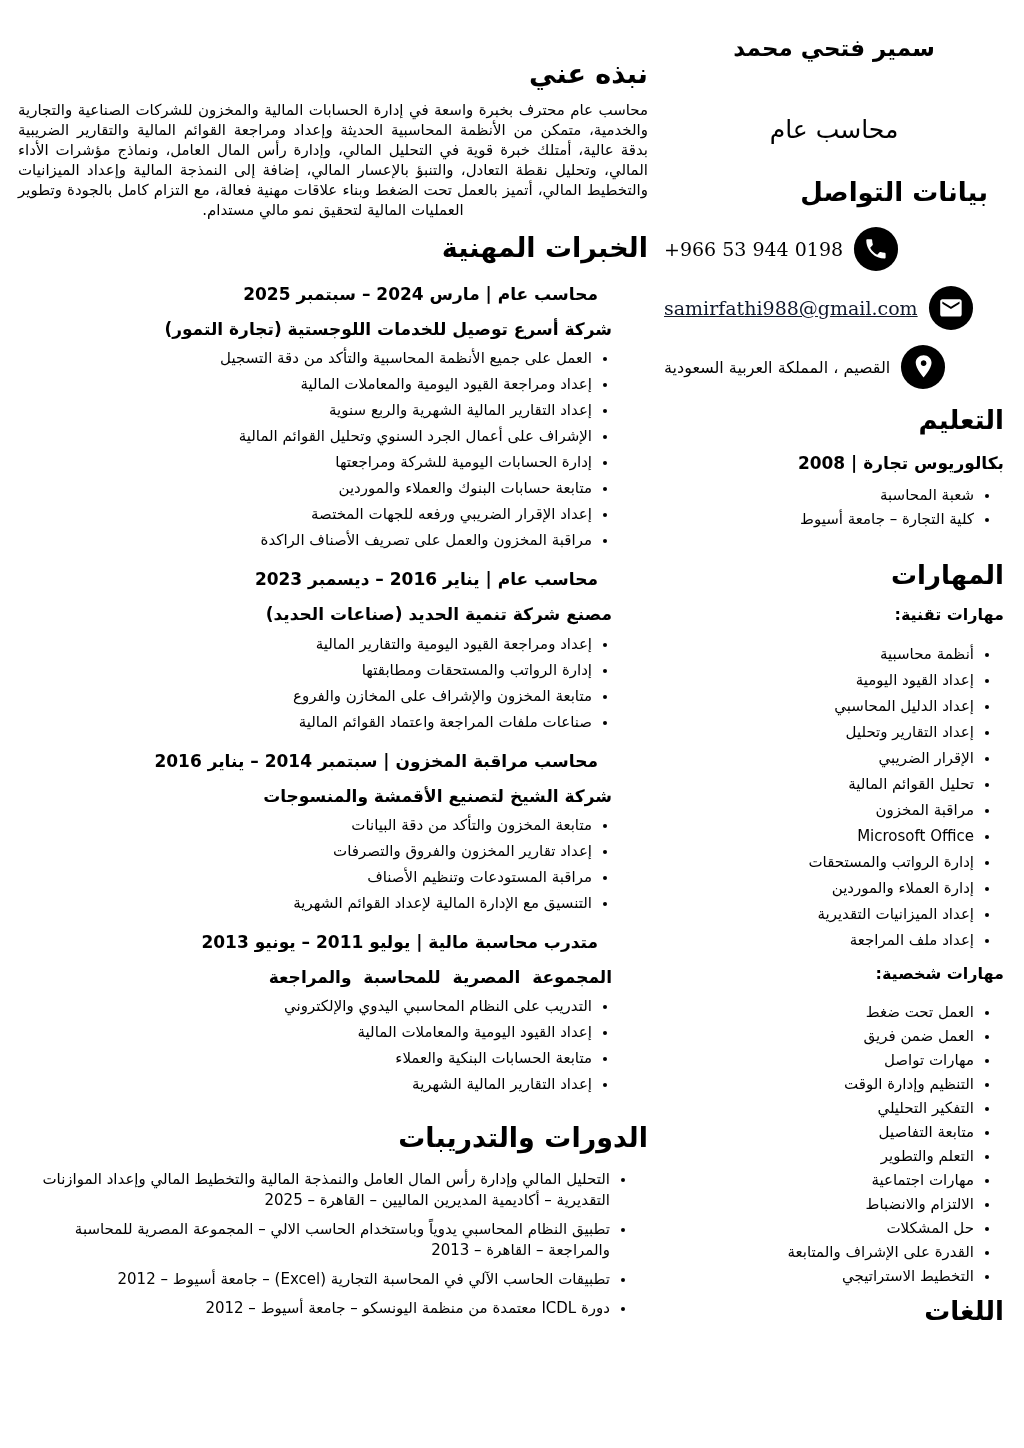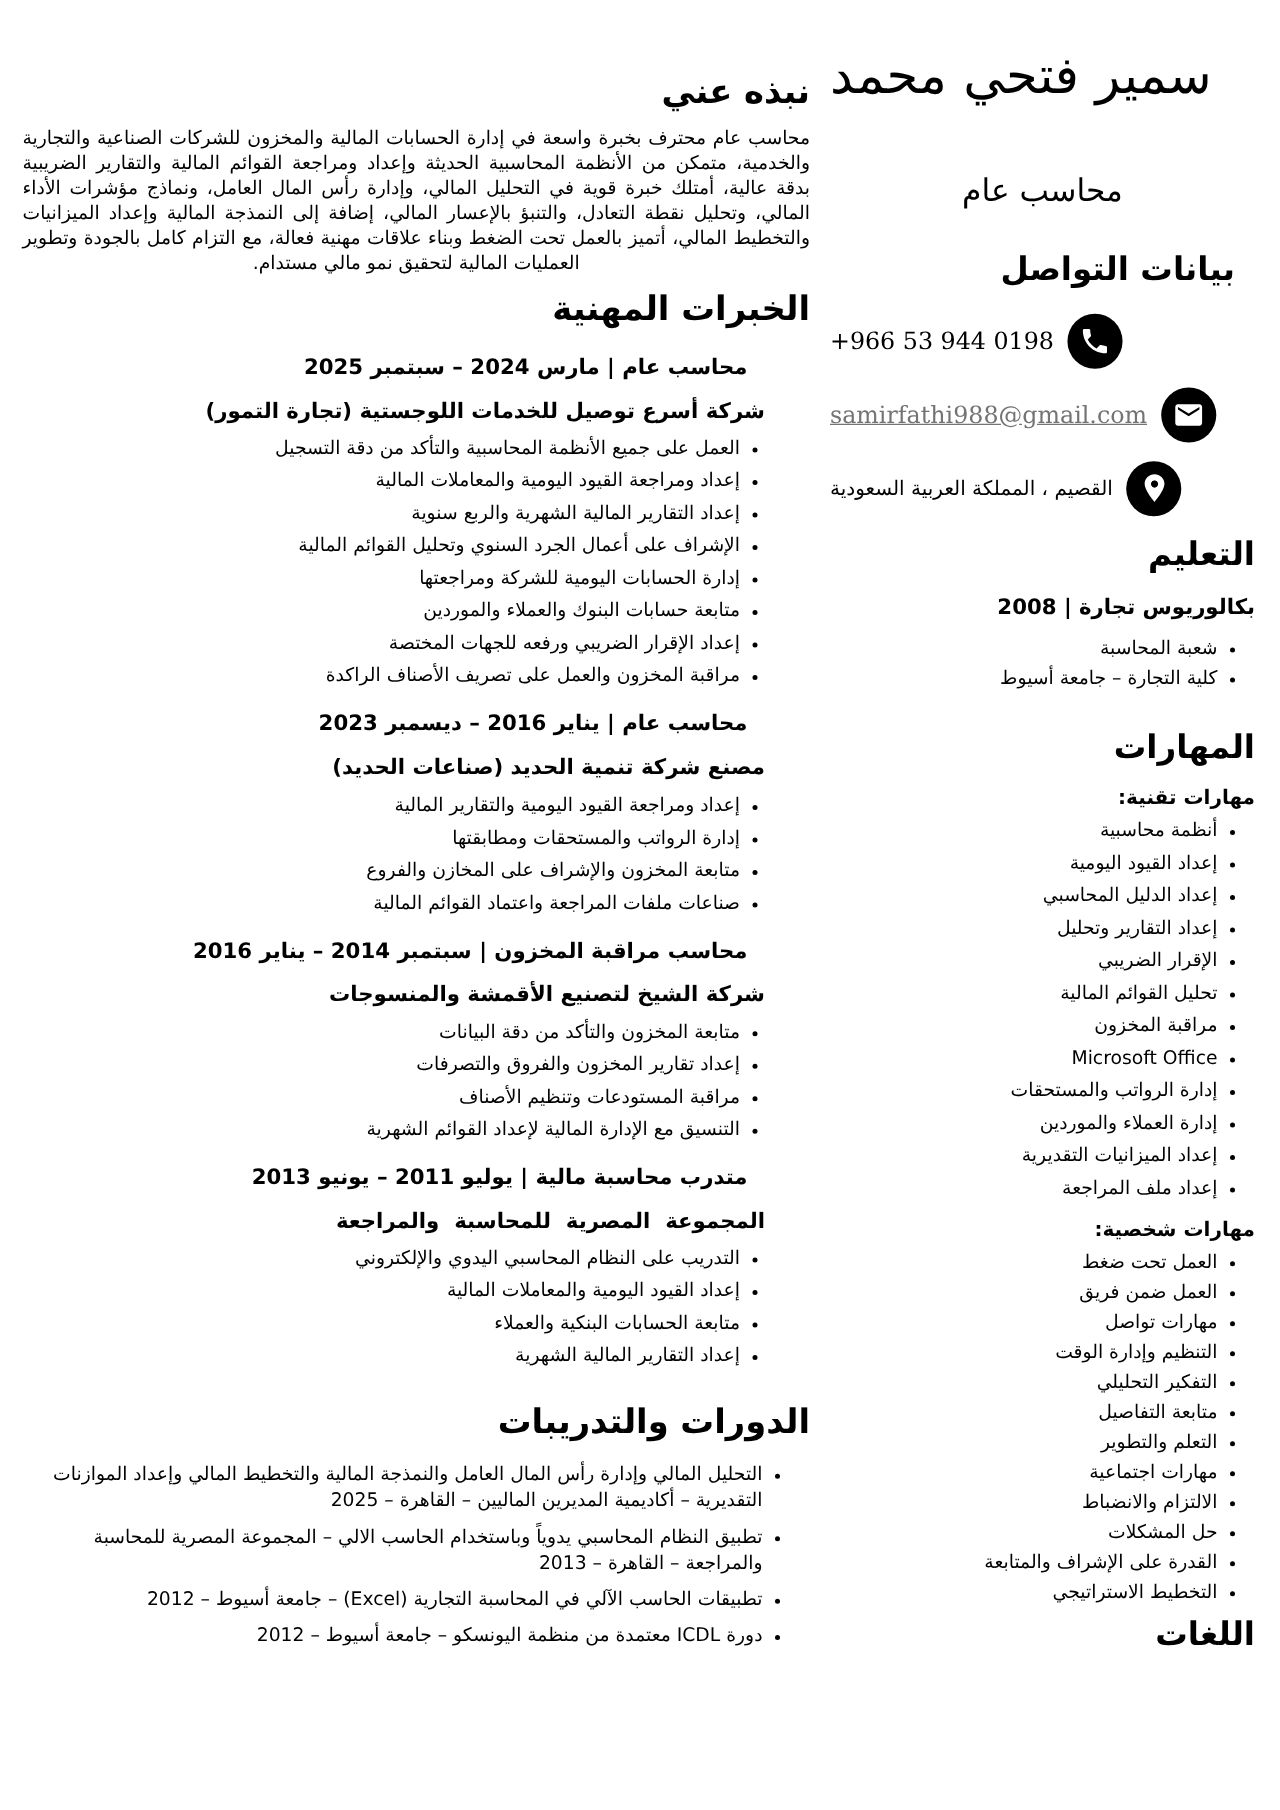--- a/index.html
+++ b/index.html
@@ -11,36 +11,36 @@
   
   .col-right{width:368px;box-sizing:border-box;padding:22px 20px 0 8px;}
   .col-left{flex:1;box-sizing:border-box;padding:42px 8px 0 18px;}
   
   h1,h2,h3,h4,p,ul{margin:0;padding:0;}
   .sec{font-size:26px;font-weight:bold;line-height:1.3;}
   ul{list-style:disc;padding:0 30px 0 0;}
   li{font-size:15px;line-height:20px;margin:3px 0;}
   li::marker{font-size:13px;}
   
-  .name{font-size:41px;font-weight:normal;text-align:left;margin-top:12px;line-height:1.3;}
+  .name{font-size:23px;font-weight:bold;text-align:center;margin-top:12px;line-height:1.3;}
   .headline{font-size:25px;font-weight:normal;text-align:center;margin-top:50px;line-height:1.3;}
   .contact-hd{margin-top:30px;margin-left:36px;text-align:right;padding-right:0;margin-right:16px;}
   .contact-rows{margin-top:16px;}
   .contact-row{display:flex;align-items:center;gap:10px;margin-bottom:13px;justify-content:flex-end;}
   .cicon{width:46px;height:46px;flex:0 0 46px;}
   .contact-text{font-size:16px;}
   .phone-text{font-family:"DejaVu Serif",serif;font-size:19px;direction:ltr;unicode-bidi:embed;}
-  .email-text{font-family:"DejaVu Serif",serif;font-size:19px;color:#737373;text-decoration:underline;direction:ltr;unicode-bidi:embed;}
+  .email-text{font-family:"DejaVu Serif",serif;font-size:19px;color:#0f172a;text-decoration:underline;direction:ltr;unicode-bidi:embed;}
   .edu-hd{margin-top:14px;}
   .degree{font-size:17px;font-weight:bold;margin-top:14px;line-height:1.3;}
   .edu-list{margin-top:10px;}
   .edu-list li{line-height:23px;margin:1px 0;}
   .skills-hd{margin-top:28px;}
   .sublabel{font-size:16px;font-weight:bold;margin-top:12px;}
-  .skill-list{margin-top:5px;}
+  .skill-list{margin-top:18px;}
   .skill-list li{line-height:24px;margin:2px 0;}
   .personal-list li{line-height:22px;margin:2px 0;}
   .lang-hd{margin-top:8px;}
   .lang-list{margin-top:10px;}
   .lang-list li{line-height:26px;}
   
   .about-hd{margin-top:14px;font-size:27px;}
   .about-text{
     font-size:15px;line-height:20px;margin-top:9px;
     text-align:justify;text-align-last:center;

